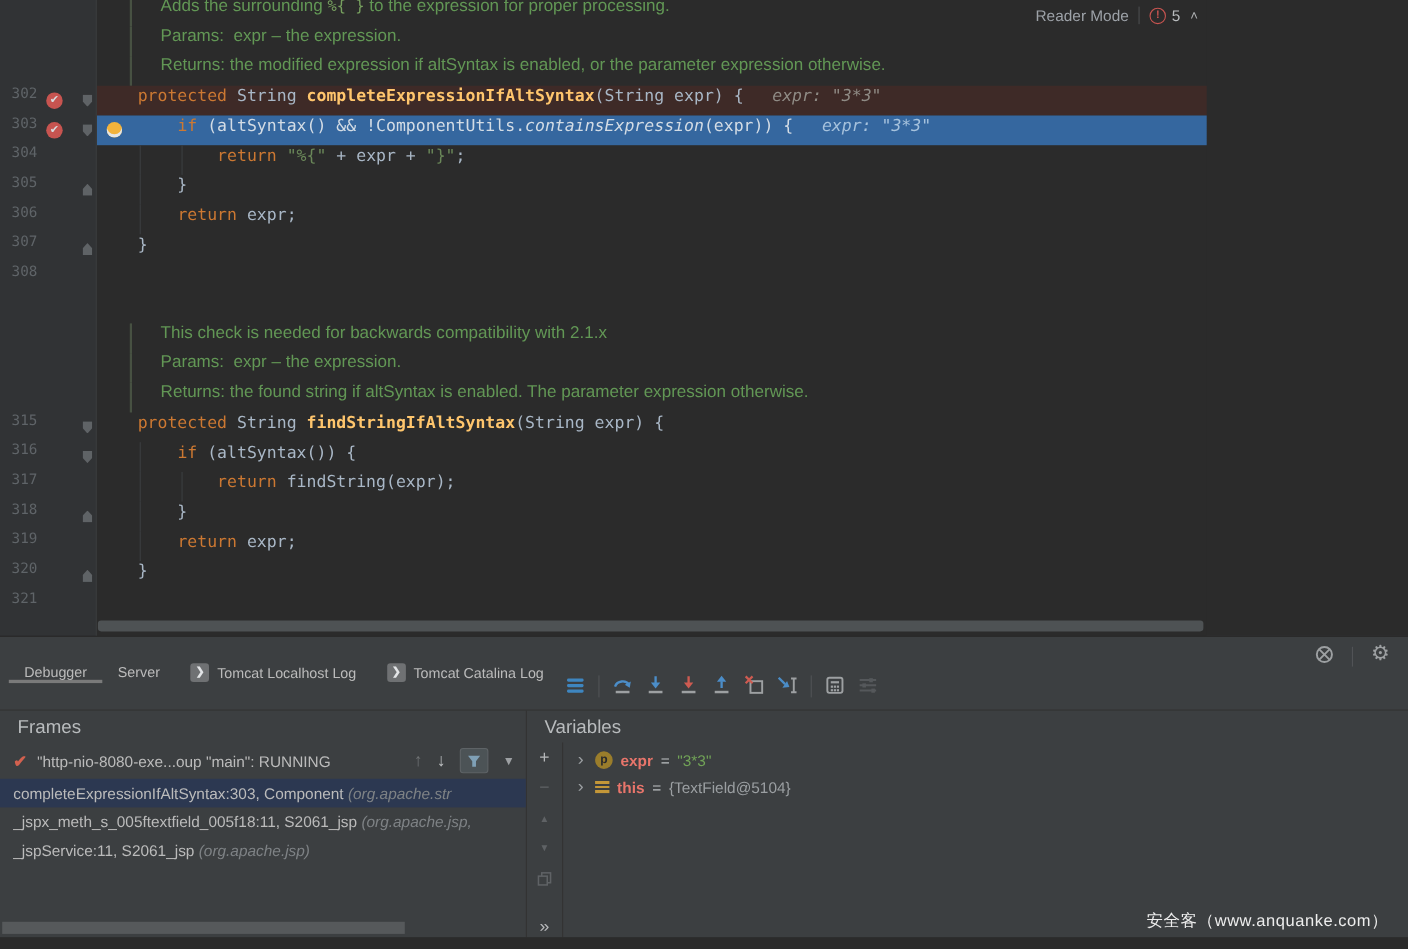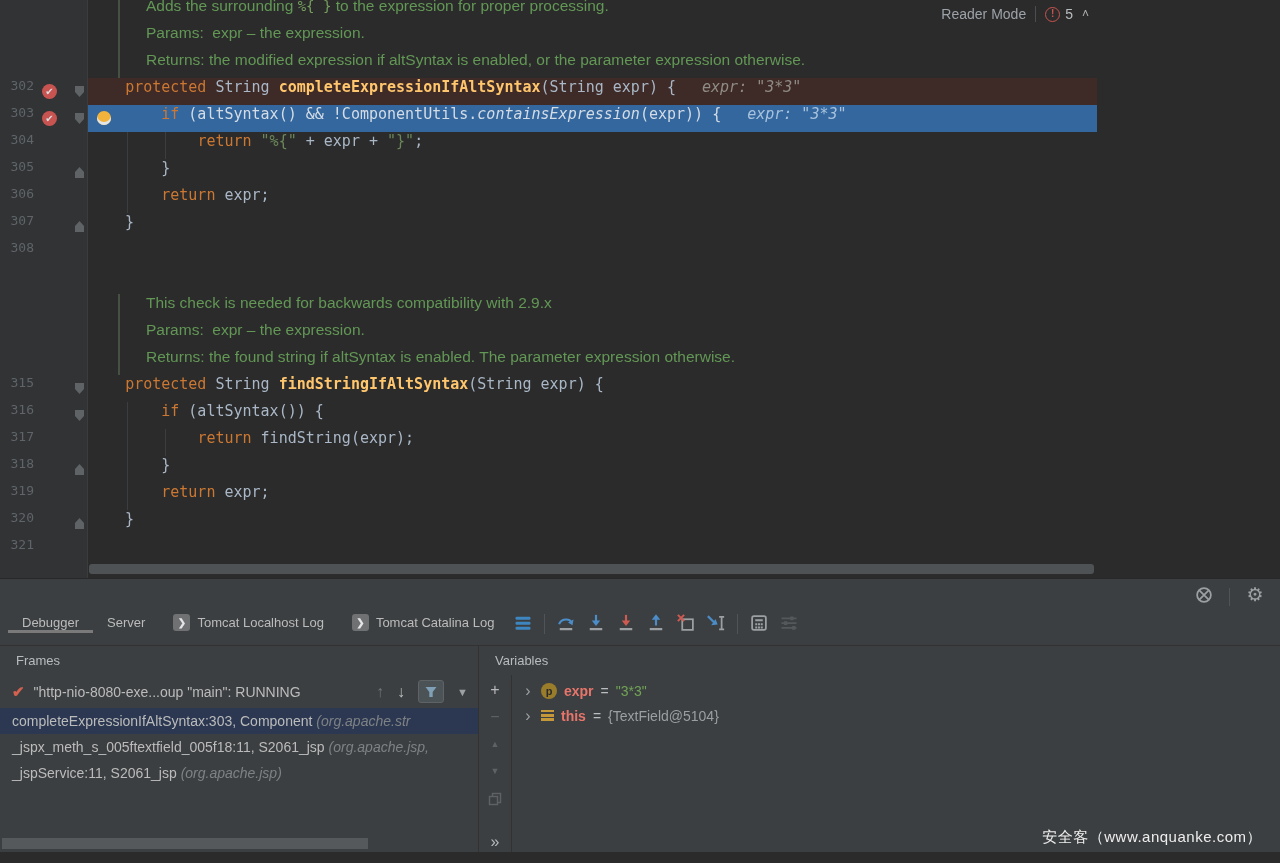--- a/index.html
+++ b/index.html
@@ -46,32 +46,32 @@
                 color:#C75450; font-size:10px; font-weight:bold; line-height:12px; text-align:center; }
   .chev-up { color:#AFB1B3; font-size:12px; }
   .editor-hscroll { position:absolute; left:89px; right:3px; bottom:4px; height:10px;
                     background:#4E5254; border-radius:3px; }
 
   
   .debugwrap { width:1280px; height:285px; background:#3C3F41; border-top:1px solid #282828; }
   .debugbar { position:relative; height:66px; }
   .dbg-topright { position:absolute; top:6px; right:10px; display:flex; align-items:center; gap:10px; }
   .dbg-topright .vsep { width:1px; height:18px; background:#515356; }
-  .tabsrow { position:absolute; left:8px; right:0; bottom:0; height:42px; display:flex; align-items:center; }
+  .tabsrow { position:absolute; left:8px; right:0; bottom:0; height:42px; display:flex; align-items:flex-start; }
   .tab { display:flex; align-items:center; gap:7px; padding:0 14px; font-size:13px; color:#BBBBBB;
          border-bottom:3px solid transparent; cursor:default; }
   .tab.sel { border-bottom-color:#7A7A7A; }
   .console-ico { width:17px; height:17px; border-radius:3px; background:#6F7173; color:#E3E5E7;
                  font-size:10px; font-weight:bold; line-height:17px; text-align:center; }
   .tbicon { display:flex; align-items:center; justify-content:center; width:30px; height:100%; padding-bottom:3px; }
   .tbsep { width:1px; height:20px; background:#515356; margin:auto 6px; }
   .gear-glyph { font-size:19px; color:#9DA0A2; line-height:20px; }
 
   .panels { display:flex; height:207px; border-top:1px solid #323232; }
-  .panel-h { height:29px; line-height:29px; padding-left:16px; font-size:13px; color:#B9BCBE; }
+  .panel-h { height:29px; line-height:29px; padding-left:16px; font-size:17px; color:#B9BCBE; }
 
   .frames-panel { position:relative; width:479px; border-right:1px solid #323232; }
   .threadrow { height:33px; display:flex; align-items:center; padding:0 10px 0 12px; gap:9px;
                font-size:14px; color:#BBBBBB; }
   .thread-check { color:#D3614F; font-size:15px; font-weight:bold; }
   .thread-text { white-space:nowrap; overflow:hidden; }
   .thread-icons { margin-left:auto; display:flex; align-items:center; gap:13px; }
   .arr-up { color:#6F7274; font-size:16px; }
   .arr-down { color:#B9BCBE; font-size:16px; }
   .filter-box { width:26px; height:23px; background:#4C5356; border:1px solid #5E6366; border-radius:3px;
@@ -165,21 +165,21 @@
         </div>
         <div class="row">
           <span class="ln">308</span>
           <span class="code"></span>
         </div>
         <div class="row">
           <span class="code"></span>
         </div>
         <div class="row doc">
           <span class="docbar"></span>
-          <span class="code"><span class="sg doc">This check is needed for backwards compatibility with 2.9.x</span></span>
+          <span class="code"><span class="sg doc">This check is needed for backwards compatibility with 2.1.x</span></span>
         </div>
         <div class="row doc">
           <span class="docbar"></span>
           <span class="code"><span class="sg doc">Params:  expr – the expression.</span></span>
         </div>
         <div class="row doc">
           <span class="docbar"></span>
           <span class="code"><span class="sg doc">Returns: the found string if altSyntax is enabled. The parameter expression otherwise.</span></span>
         </div>
         <div class="row">

